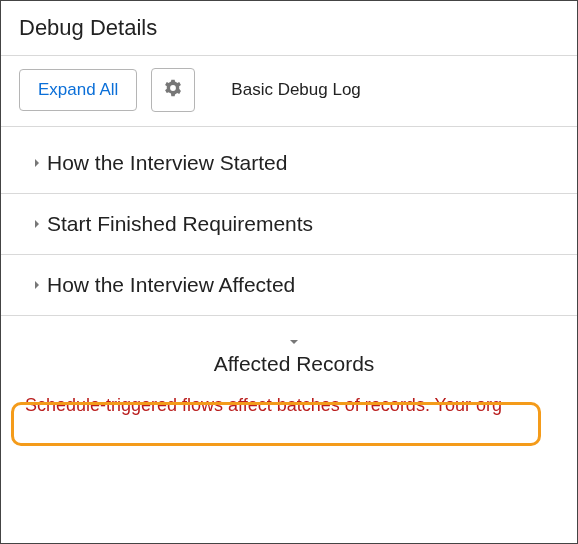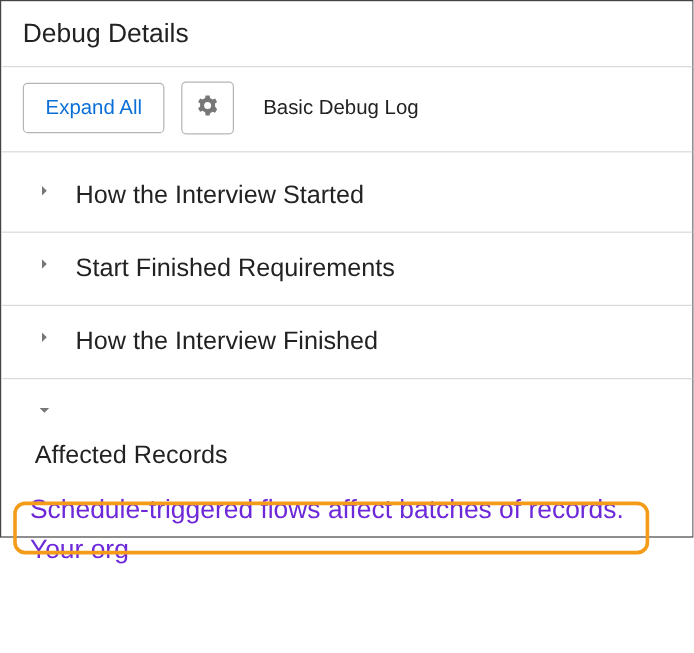--- a/index.html
+++ b/index.html
@@ -1,20 +1,20 @@
 <!DOCTYPE html>
 <html><head>
 <meta charset="utf-8">
 <style>
   * { box-sizing: border-box; margin: 0; padding: 0; }
   html, body { width: 578px; height: 544px; font-family: -apple-system, BlinkMacSystemFont, "Segoe UI", Arial, sans-serif; background: #fff; }
   .panel {
     border: 1px solid #444;
     width: 578px;
-    height: 448px;
+    height: 544px;
     padding: 0;
     position: relative;
   }
   .title {
     font-size: 22px;
     color: #222;
     padding: 14px 18px 14px 18px;
     border-bottom: 1px solid #d9d9d9;
   }
   .toolbar {
@@ -41,49 +41,49 @@
   }
   .gear-btn {
     width: 44px;
     height: 44px;
     color: #666;
   }
   .gear-btn svg { width: 20px; height: 20px; fill: #777; }
   .log-label {
     font-size: 17px;
     color: #222;
-    margin-left: 10px;
+    margin-left: 22px;
   }
   .sections {
     padding-top: 6px;
   }
   .acc-row {
     display: flex;
-    align-items: flex-start;
-    gap: 16px;
+    align-items: center;
+    gap: 0;
     padding: 18px 18px 18px 28px;
     border-bottom: 1px solid #d9d9d9;
     cursor: pointer;
   }
   .acc-row.open-row {
     border-bottom: none;
     padding-bottom: 8px;
     flex-direction: column;
   }
   .acc-row .chev { flex: 0 0 18px; display:flex; }
   .acc-row .chev svg { width: 16px; height: 16px; fill: #777; }
   .acc-title {
     font-size: 21px;
     color: #222;
   }
   .content {
     padding: 8px 24px 4px 24px;
-    font-size: 22px;
+    font-size: 18px;
     line-height: 1.5;
-    color: #6d28d9;
+    color: #b91c1c;
     position: relative;
   }
   .highlight-box {
     position: absolute;
     border: 3px solid #f49b1a;
     border-radius: 10px;
     pointer-events: none;
   }
 </style>
 </head>
@@ -126,21 +126,21 @@
       </span>
       <span class="acc-title">Start Finished Requirements</span>
     </div>
 
     <div class="acc-row">
       <span class="chev">
         <svg viewBox="0 0 24 24">
             <path d="M9 6l6 6-6 6z"></path>
           </svg>
       </span>
-      <span class="acc-title">How the Interview Finished</span>
+      <span class="acc-title">How the Interview Affected</span>
     </div>
 
     <div class="acc-row open-row">
       <span class="chev">
         <svg viewBox="0 0 24 24">
             <path d="M6 9l6 6 6-6z"></path>
           </svg>
       </span>
       <span class="acc-title">Affected Records</span>
     </div>

